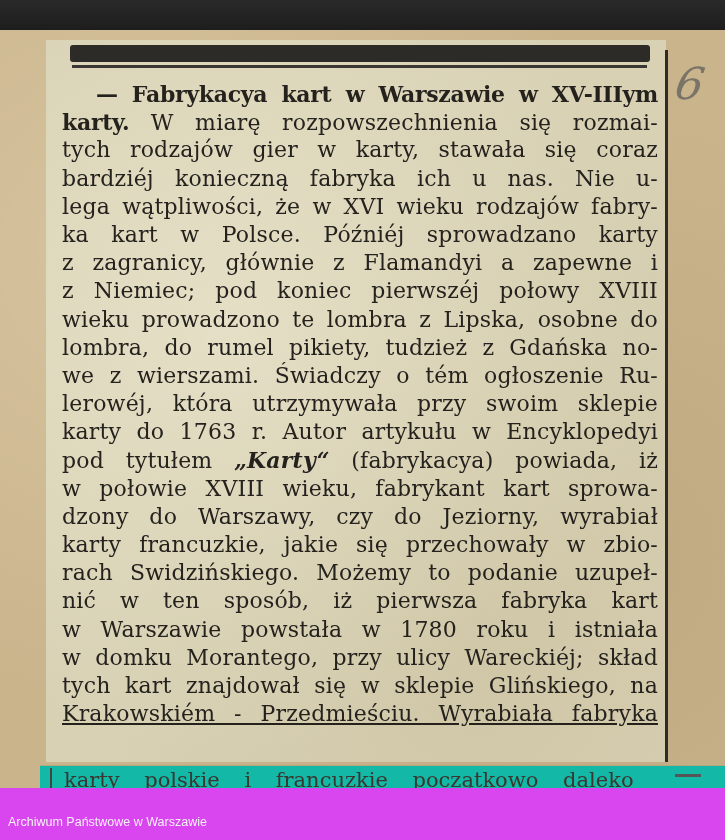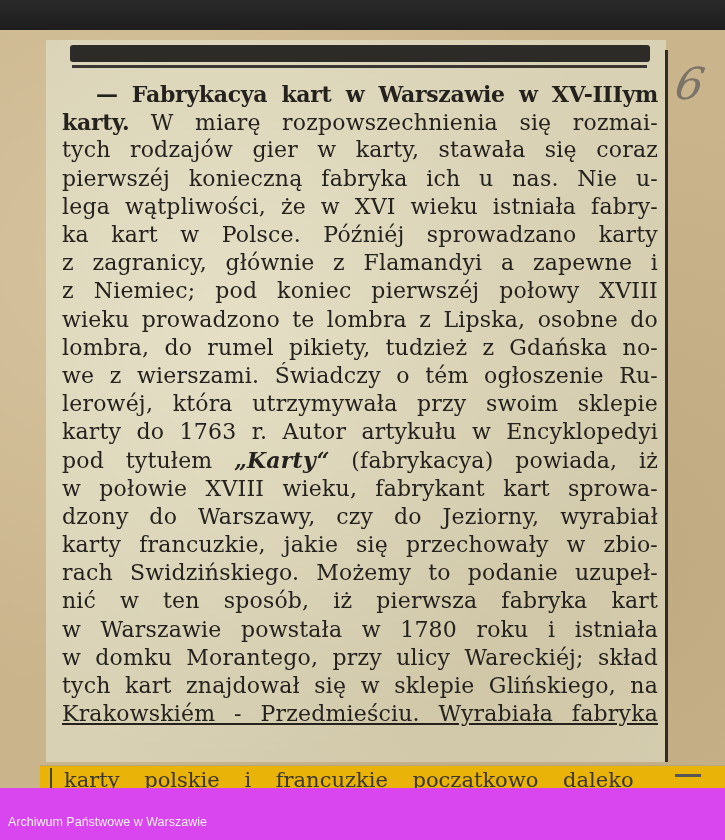--- a/index.html
+++ b/index.html
@@ -38,21 +38,21 @@
     .line.last { text-align-last: justify; text-decoration: underline; }
     .title-bold { font-weight: bold; font-family: "DejaVu Serif", serif; letter-spacing: -0.3px; }
     .line:first-child { padding-left: 34px; }
     .ital { font-style: italic; font-weight: bold; }
 
     .handwritten-number { position: absolute; left: 676px; top: 58px;
       font-family: "DejaVu Serif", serif; font-size: 44px; color: #7a7468;
       font-style: italic; transform: skewX(-10deg); }
 
     .next-clip { position: absolute; left: 40px; top: 765px; width: 685px; height: 23px;
-      background: #eab308; border-top: 1px solid #b3a77f; overflow: hidden; }
+      background: #14b8a6; border-top: 1px solid #b3a77f; overflow: hidden; }
     .next-clip .bar { position: absolute; left: 10px; top: 2px; width: 2px; height: 22px; background: #444; }
     .next-clip .txt { position: absolute; left: 24px; top: 2px; font-family: "DejaVu Serif", serif;
       font-size: 21px; color: #3a3630; white-space: nowrap; word-spacing: 18px; }
     .next-clip .mark { position: absolute; left: 635px; top: 8px; width: 26px; height: 3px; background: #555; }
 
     .footer { position: absolute; left: 0; top: 788px; width: 725px; height: 52px; background: #d946ef; }
     .footer-label { position: absolute; left: 8px; top: 27px;
       font-family: "Liberation Sans", sans-serif; font-size: 12.5px; color: #f2f2f2; }
   </style>
 </head>
@@ -72,22 +72,22 @@
 
   <div class="article">
     <div class="line">
       <span class="title-bold">— Fabrykacya kart w Warszawie w XV-IIIym</span>
     </div>
     <div class="line">
       <span class="title-bold">karty.</span>
       <span>W miarę rozpowszechnienia się rozmai-</span>
     </div>
     <div class="line">tych rodzajów gier w karty, stawała się coraz</div>
-    <div class="line">pierwszéj konieczną fabryka ich u nas. Nie u-</div>
-    <div class="line">lega wątpliwości, że w XVI wieku istniała fabry-</div>
+    <div class="line">bardziéj konieczną fabryka ich u nas. Nie u-</div>
+    <div class="line">lega wątpliwości, że w XVI wieku rodzajów fabry-</div>
     <div class="line">ka kart w Polsce. Późniéj sprowadzano karty</div>
     <div class="line">z zagranicy, głównie z Flamandyi a zapewne i</div>
     <div class="line">z Niemiec; pod koniec pierwszéj połowy XVIII</div>
     <div class="line">wieku prowadzono te lombra z Lipska, osobne do</div>
     <div class="line">lombra, do rumel pikiety, tudzież z Gdańska no-</div>
     <div class="line">we z wierszami. Świadczy o tém ogłoszenie Ru-</div>
     <div class="line">lerowéj, która utrzymywała przy swoim sklepie</div>
     <div class="line">karty do 1763 r. Autor artykułu w Encyklopedyi</div>
     <div class="line">
       <span>pod tytułem</span>

